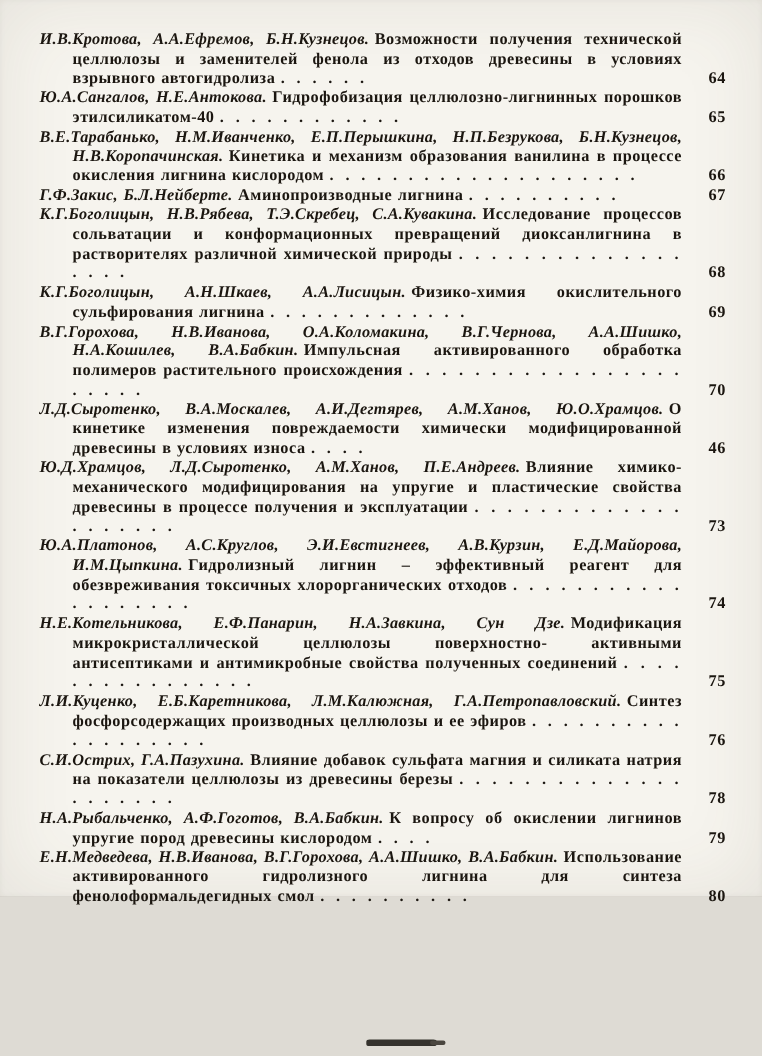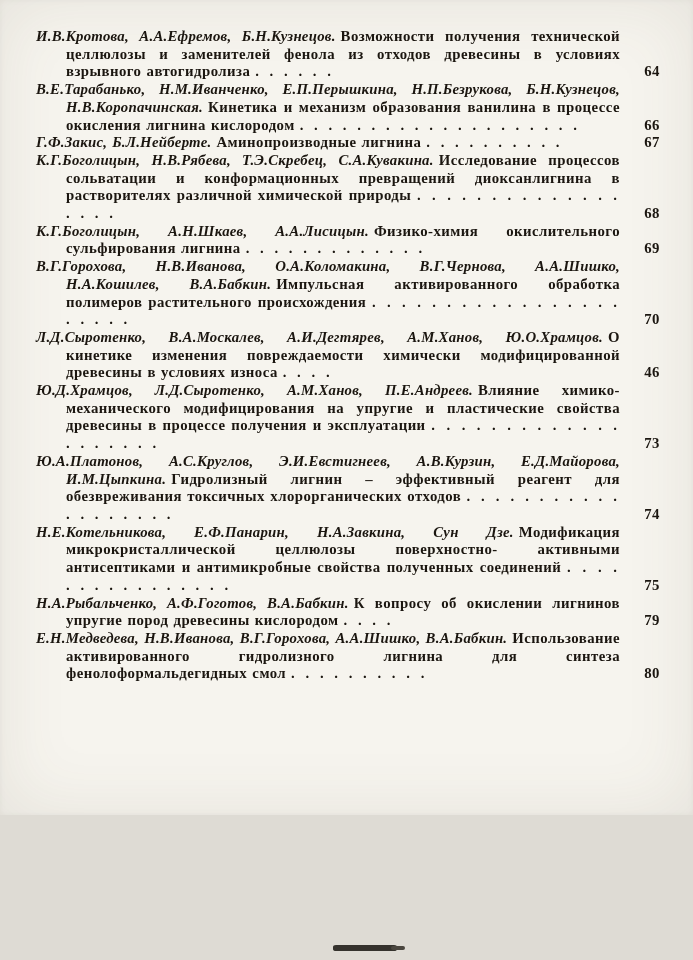--- a/index.html
+++ b/index.html
@@ -78,41 +78,44 @@
     border-radius: 2px;
   }
 </style>
 </head>
 <body>
 
 <div class="page">
   <div class="content">
   <div class="entry"><span class="authors">И.В.Кротова, А.А.Ефремов, Б.Н.Кузнецов.</span><span class="title">Возможности получения технической целлюлозы и заменителей фенола из отходов древесины в условиях взрывного автогидролиза</span> <span class="dots">. . . . . .</span><span class="pagenum">64</span></div>
 
+  <div class="entry"><span class="authors">Ю.А.Сангалов, Н.Е.Антокова.</span><span class="title">Гидрофобизация целлюлозно-лигнинных порошков этилсиликатом-40</span> <span class="dots">. . . . . . . . . . . .</span><span class="pagenum">65</span></div>
 
   <div class="entry"><span class="authors">В.Е.Тарабанько, Н.М.Иванченко, Е.П.Перышкина, Н.П.Безрукова, Б.Н.Кузнецов, Н.В.Коропачинская.</span><span class="title">Кинетика и механизм образования ванилина в процессе окисления лигнина кислородом</span> <span class="dots">. . . . . . . . . . . . . . . . . . . .</span><span class="pagenum">66</span></div>
 
   <div class="entry"><span class="authors">Г.Ф.Закис, Б.Л.Нейберте.</span><span class="title">Аминопроизводные лигнина</span> <span class="dots">. . . . . . . . . .</span><span class="pagenum">67</span></div>
 
   <div class="entry"><span class="authors">К.Г.Боголицын, Н.В.Рябева, Т.Э.Скребец, С.А.Кувакина.</span><span class="title">Исследование процессов сольватации и конформационных превращений диоксанлигнина в растворителях различной химической природы</span> <span class="dots">. . . . . . . . . . . . . . . . . .</span><span class="pagenum">68</span></div>
 
   <div class="entry"><span class="authors">К.Г.Боголицын, А.Н.Шкаев, А.А.Лисицын.</span><span class="title">Физико-химия окислительного сульфирования лигнина</span> <span class="dots">. . . . . . . . . . . . .</span><span class="pagenum">69</span></div>
 
   <div class="entry"><span class="authors">В.Г.Горохова, Н.В.Иванова, О.А.Коломакина, В.Г.Чернова, А.А.Шишко, Н.А.Кошилев, В.А.Бабкин.</span><span class="title">Импульсная активированного обработка полимеров растительного происхождения</span> <span class="dots">. . . . . . . . . . . . . . . . . . . . . .</span><span class="pagenum">70</span></div>
 
 
   <div class="entry"><span class="authors">Л.Д.Сыротенко, В.А.Москалев, А.И.Дегтярев, А.М.Ханов, Ю.О.Храмцов.</span><span class="title">О кинетике изменения повреждаемости химически модифицированной древесины в условиях износа</span> <span class="dots">. . . .</span><span class="pagenum">46</span></div>
 
   <div class="entry"><span class="authors">Ю.Д.Храмцов, Л.Д.Сыротенко, А.М.Ханов, П.Е.Андреев.</span><span class="title">Влияние химико-механического модифицирования на упругие и пластические свойства древесины в процессе получения и эксплуатации</span> <span class="dots">. . . . . . . . . . . . . . . . . . . .</span><span class="pagenum">73</span></div>
 
   <div class="entry"><span class="authors">Ю.А.Платонов, А.С.Круглов, Э.И.Евстигнеев, А.В.Курзин, Е.Д.Майорова, И.М.Цыпкина.</span><span class="title">Гидролизный лигнин – эффективный реагент для обезвреживания токсичных хлорорганических отходов</span> <span class="dots">. . . . . . . . . . . . . . . . . . .</span><span class="pagenum">74</span></div>
 
   <div class="entry"><span class="authors">Н.Е.Котельникова, Е.Ф.Панарин, Н.А.Завкина, Сун Дзе.</span><span class="title">Модификация микрокристаллической целлюлозы поверхностно- активными антисептиками и антимикробные свойства полученных соединений</span> <span class="dots">. . . . . . . . . . . . . . . .</span><span class="pagenum">75</span></div>
 
+  <div class="entry"><span class="authors">Л.И.Куценко, Е.Б.Каретникова, Л.М.Калюжная, Г.А.Петропавловский.</span><span class="title">Синтез фосфорсодержащих производных целлюлозы и ее эфиров</span> <span class="dots">. . . . . . . . . . . . . . . . . . .</span><span class="pagenum">76</span></div>
 
 
+  <div class="entry"><span class="authors">С.И.Острих, Г.А.Пазухина.</span><span class="title">Влияние добавок сульфата магния и силиката натрия на показатели целлюлозы из древесины березы</span> <span class="dots">. . . . . . . . . . . . . . . . . . . . .</span><span class="pagenum">78</span></div>
 
   <div class="entry"><span class="authors">Н.А.Рыбальченко, А.Ф.Гоготов, В.А.Бабкин.</span><span class="title">К вопросу об окислении лигнинов упругие пород древесины кислородом</span> <span class="dots">. . . .</span><span class="pagenum">79</span></div>
 
   <div class="entry"><span class="authors">Е.Н.Медведева, Н.В.Иванова, В.Г.Горохова, А.А.Шишко, В.А.Бабкин.</span><span class="title">Использование активированного гидролизного лигнина для синтеза фенолоформальдегидных смол</span> <span class="dots">. . . . . . . . . .</span><span class="pagenum">80</span></div>
 </div>
   <div class="smudge"></div>
 </div>
 
 </body></html>

